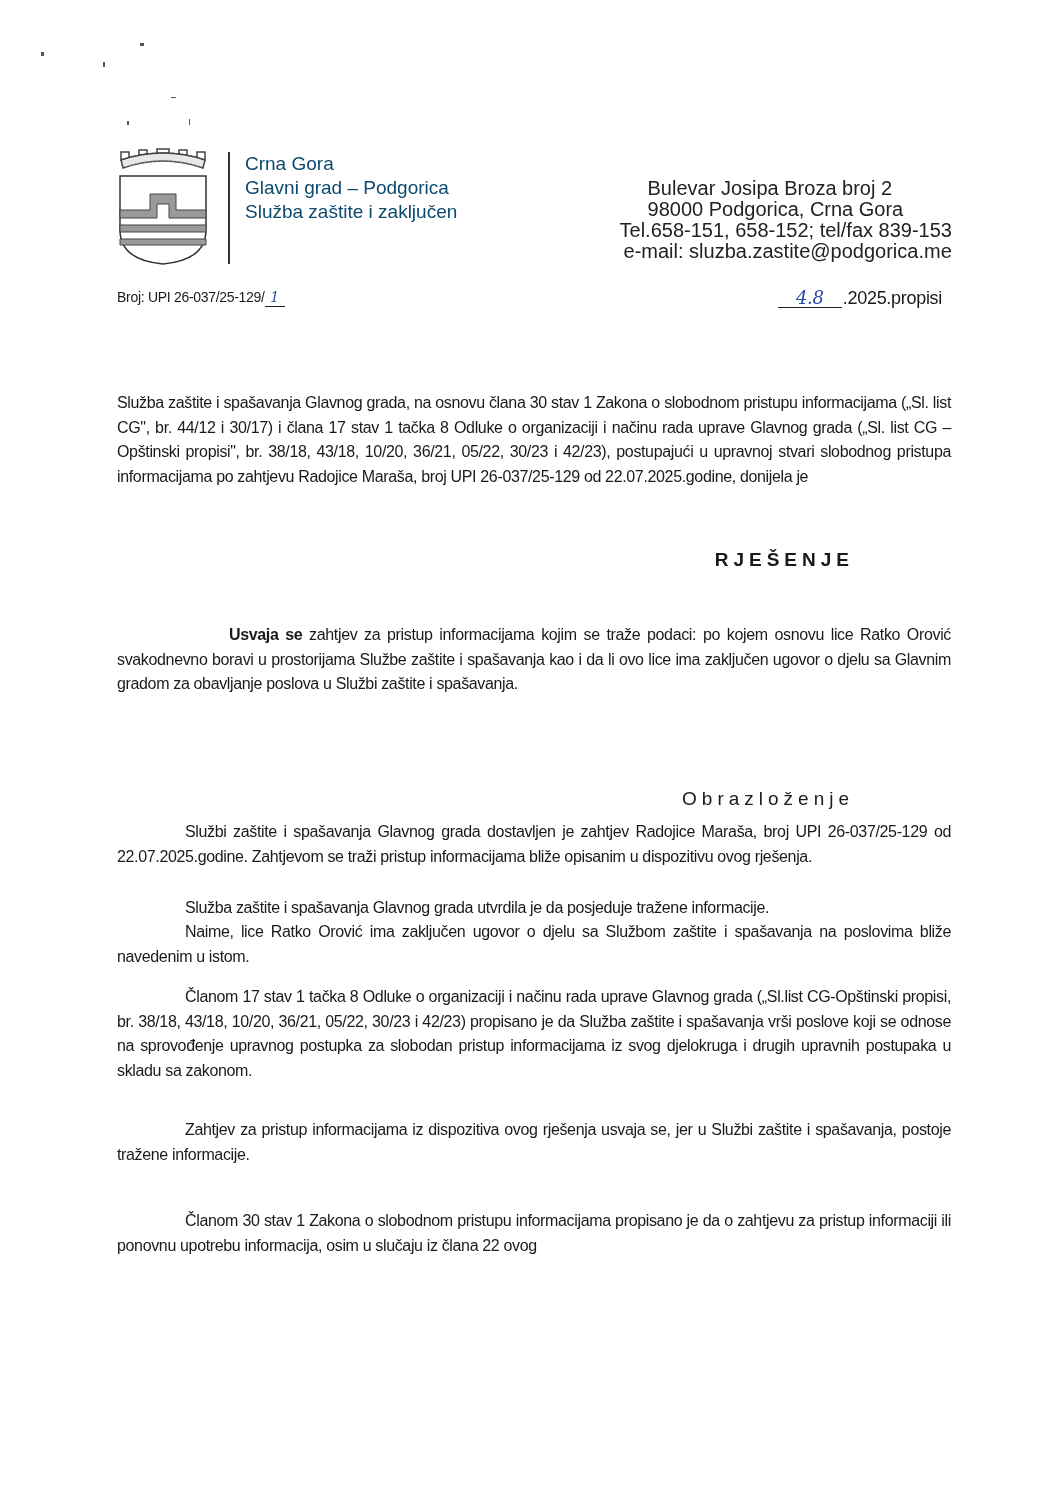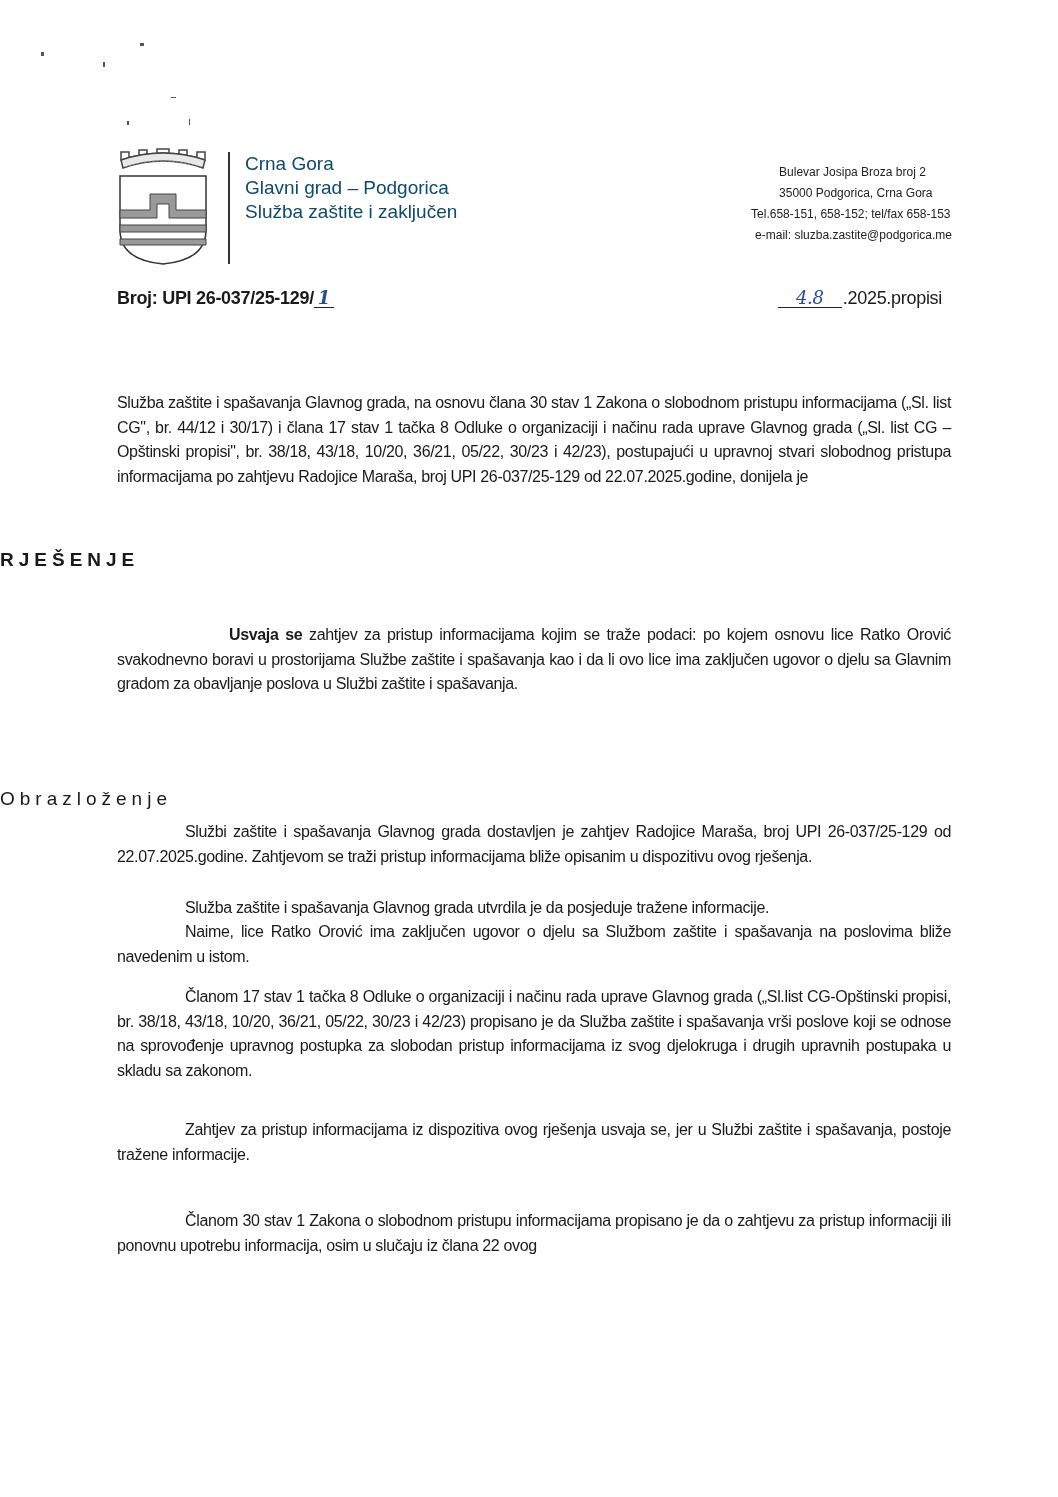--- a/index.html
+++ b/index.html
@@ -5,36 +5,36 @@
     html, body { margin: 0; padding: 0; background: #ffffff; }
     body { width: 1058px; height: 1497px; position: relative; overflow: hidden;
            font-family: "Liberation Sans", sans-serif; color: #1a1a1a; }
     .abs { position: absolute; }
     .speck { position: absolute; background: #555; }
 
     .coat { left: 117px; top: 148px; width: 92px; height: 118px; }
     .vline { left: 228px; top: 152px; width: 2px; height: 112px; background: #333; }
     .org { left: 245px; top: 152px; font-size: 19px; line-height: 24px; color: #0c4a6e; }
     .org div { white-space: nowrap; }
-    .contact { right: 106px; top: 162px; font-size: 12px; line-height: 21px; color: #222; text-align: left; }
+    .contact { right: 106px; top: 178px; font-size: 20px; line-height: 21px; color: #222; text-align: left; }
     .contact div { white-space: nowrap; }
     .contact .c0 { padding-left: 28px; }
     .contact .c1 { padding-left: 28px; }
     .contact .c3 { padding-left: 4px; }
 
-    .broj { left: 117px; top: 288px; font-size: 18px; letter-spacing: -0.3px; white-space: nowrap; font-weight: bold; }
+    .broj { left: 117px; top: 288px; font-size: 14px; letter-spacing: -0.3px; white-space: nowrap; }
     .hand { color: #2a4aa8; font-family: "DejaVu Serif", serif; font-style: italic; display: inline-block;
             border-bottom: 1.5px solid #222; min-width: 20px; text-align: center; line-height: 18px; }
     .datum { right: 116px; top: 288px; font-size: 18px; letter-spacing: -0.3px; white-space: nowrap; }
     .datum .hand { min-width: 64px; margin-right: 1px; }
 
     .body-text { left: 117px; width: 834px; font-size: 16px; line-height: 24.5px;
                  text-align: justify; letter-spacing: -0.35px; }
     .indent { text-indent: 68px; }
-    .heading { left: 0; width: 854px; text-align: left; font-size: 19px; letter-spacing: 5px; }
+    .heading { left: 0; width: 854px; text-align: right; font-size: 19px; letter-spacing: 5px; }
     .heading.bold { font-weight: bold; }
     b { font-weight: bold; margin-left: 44px; }
   </style>
 </head>
 <body>
 
 <div class="speck" style="left:41px;top:52px;width:3px;height:4px;"></div>
 <div class="speck" style="left:140px;top:43px;width:4px;height:3px;"></div>
 <div class="speck" style="left:103px;top:62px;width:2px;height:5px;"></div>
 <div class="speck" style="left:171px;top:97px;width:5px;height:1px;"></div>
@@ -58,22 +58,22 @@
 <div class="abs vline"></div>
 
 <div class="abs org">
   <div>Crna Gora</div>
   <div>Glavni grad – Podgorica</div>
   <div>Služba zaštite i zaključen</div>
 </div>
 
 <div class="abs contact">
   <div class="c0">Bulevar Josipa Broza broj 2</div>
-  <div class="c1">35000 Podgorica, Crna Gora</div>
-  <div class="c2">Tel.658-151, 658-152; tel/fax 658-153</div>
+  <div class="c1">98000 Podgorica, Crna Gora</div>
+  <div class="c2">Tel.658-151, 658-152; tel/fax 839-153</div>
   <div class="c3">e-mail: sluzba.zastite@podgorica.me</div>
 </div>
 
 <div class="abs broj">
   <span>Broj: UPI 26-037/25-129/</span><span class="hand">1</span>
 </div>
 <div class="abs datum">
   <span class="hand">4.8</span><span>.2025.propisi</span>
 </div>
 

